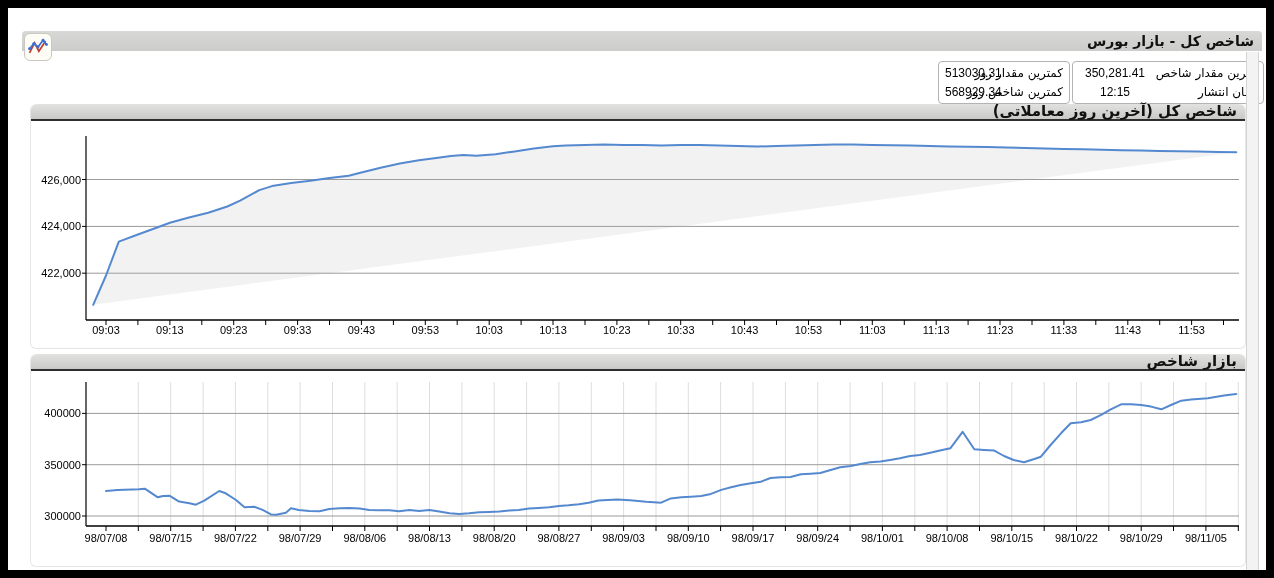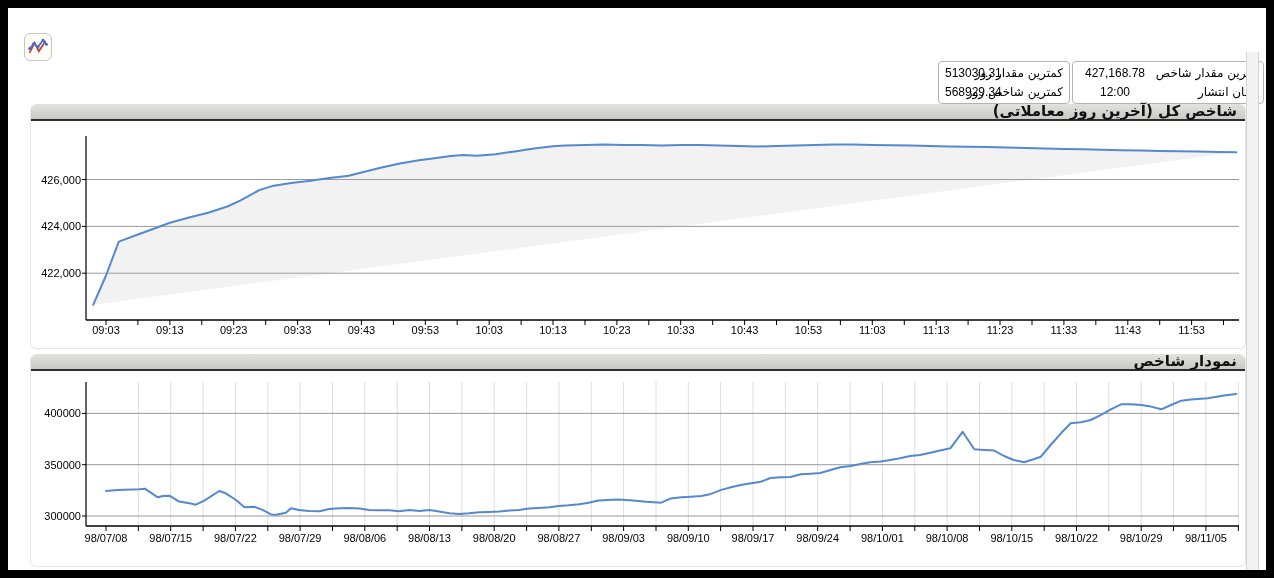--- a/index.html
+++ b/index.html
@@ -32,20 +32,23 @@
   #panel2{top:346px;height:212px;}
   .panel svg{position:absolute;left:0;top:17px;display:block;}
   .scroll-strip{position:absolute;left:1238px;top:44px;width:11px;height:518px;
         background:#f3f3f3;border-left:1px solid #d4d4d4;border-right:1px solid #d4d4d4;}
 </style>
 </head>
 <body>
 
 <div class="page">
 
+  <div class="titlebar">
+    <div class="title">شاخص کل - بازار بورس</div>
+  </div>
 
   <div class="app-icon">
     <svg width="22" height="22" viewBox="0 0 26 26">
       <polyline points="3,20 9,8 14,18 22,6" fill="none" stroke="#c23b2e" stroke-width="2"></polyline>
       <polyline points="3,15 8,9 13,13 19,5 23,10" fill="none" stroke="#3b6fd4" stroke-width="2"></polyline>
       <circle cx="3" cy="15" r="1.7" fill="#3b6fd4"></circle>
         <circle cx="8" cy="9" r="1.7" fill="#3b6fd4"></circle>
       <circle cx="13" cy="13" r="1.7" fill="#3b6fd4"></circle>
         <circle cx="19" cy="5" r="1.7" fill="#3b6fd4"></circle>
       <circle cx="23" cy="10" r="1.7" fill="#3b6fd4"></circle>
@@ -59,25 +62,25 @@
     </div>
     <div class="row">
       <span>کمترین شاخص روز</span>
       <span class="val">568929.34</span>
     </div>
   </div>
 
   <div class="statbox" id="box-last">
     <div class="row">
       <span>آخرین مقدار شاخص</span>
-      <span class="val">427,168.78</span>
+      <span class="val">350,281.41</span>
     </div>
     <div class="row">
       <span>زمان انتشار</span>
-      <span class="val">12:00</span>
+      <span class="val">12:15</span>
     </div>
   </div>
 
   <div class="panel" id="panel1">
     <div class="caption">شاخص کل (آخرین روز معاملاتی)</div>
     <svg id="chart1" width="1214" height="227" viewBox="0 0 1214 227">
         <line x1="55" x2="1208" y1="152.2" y2="152.2" stroke="#9a9a9a" stroke-width="1"></line>
         <line x1="51" x2="55" y1="152.2" y2="152.2" stroke="#000000" stroke-width="1"></line>
         <text x="50" y="156.1774" text-anchor="end" font-size="11" fill="#000" font-family="Liberation Sans, sans-serif">422,000</text>
         <line x1="55" x2="1208" y1="105.4" y2="105.4" stroke="#9a9a9a" stroke-width="1"></line>
@@ -141,21 +144,21 @@
         <line x1="873.3" x2="873.3" y1="199" y2="204" stroke="#000000" stroke-width="1"></line>
         <line x1="937.1" x2="937.1" y1="199" y2="204" stroke="#000000" stroke-width="1"></line>
         <line x1="1001.0" x2="1001.0" y1="199" y2="204" stroke="#000000" stroke-width="1"></line>
         <line x1="1064.8" x2="1064.8" y1="199" y2="204" stroke="#000000" stroke-width="1"></line>
         <line x1="1128.7" x2="1128.7" y1="199" y2="204" stroke="#000000" stroke-width="1"></line>
         <line x1="1192.5" x2="1192.5" y1="199" y2="204" stroke="#000000" stroke-width="1"></line>
       </svg>
   </div>
 
   <div class="panel" id="panel2">
-    <div class="caption">نمودار شاخص</div>
+    <div class="caption">بازار شاخص</div>
     <svg id="chart2" width="1214" height="195" viewBox="0 0 1214 195">
         <line x1="107.3" x2="107.3" y1="11" y2="155" stroke="#dedede" stroke-width="1"></line>
         <line x1="139.7" x2="139.7" y1="11" y2="155" stroke="#dedede" stroke-width="1"></line>
         <line x1="172.1" x2="172.1" y1="11" y2="155" stroke="#dedede" stroke-width="1"></line>
         <line x1="204.4" x2="204.4" y1="11" y2="155" stroke="#dedede" stroke-width="1"></line>
         <line x1="236.8" x2="236.8" y1="11" y2="155" stroke="#dedede" stroke-width="1"></line>
         <line x1="269.1" x2="269.1" y1="11" y2="155" stroke="#dedede" stroke-width="1"></line>
         <line x1="301.5" x2="301.5" y1="11" y2="155" stroke="#dedede" stroke-width="1"></line>
         <line x1="333.8" x2="333.8" y1="11" y2="155" stroke="#dedede" stroke-width="1"></line>
         <line x1="366.2" x2="366.2" y1="11" y2="155" stroke="#dedede" stroke-width="1"></line>

